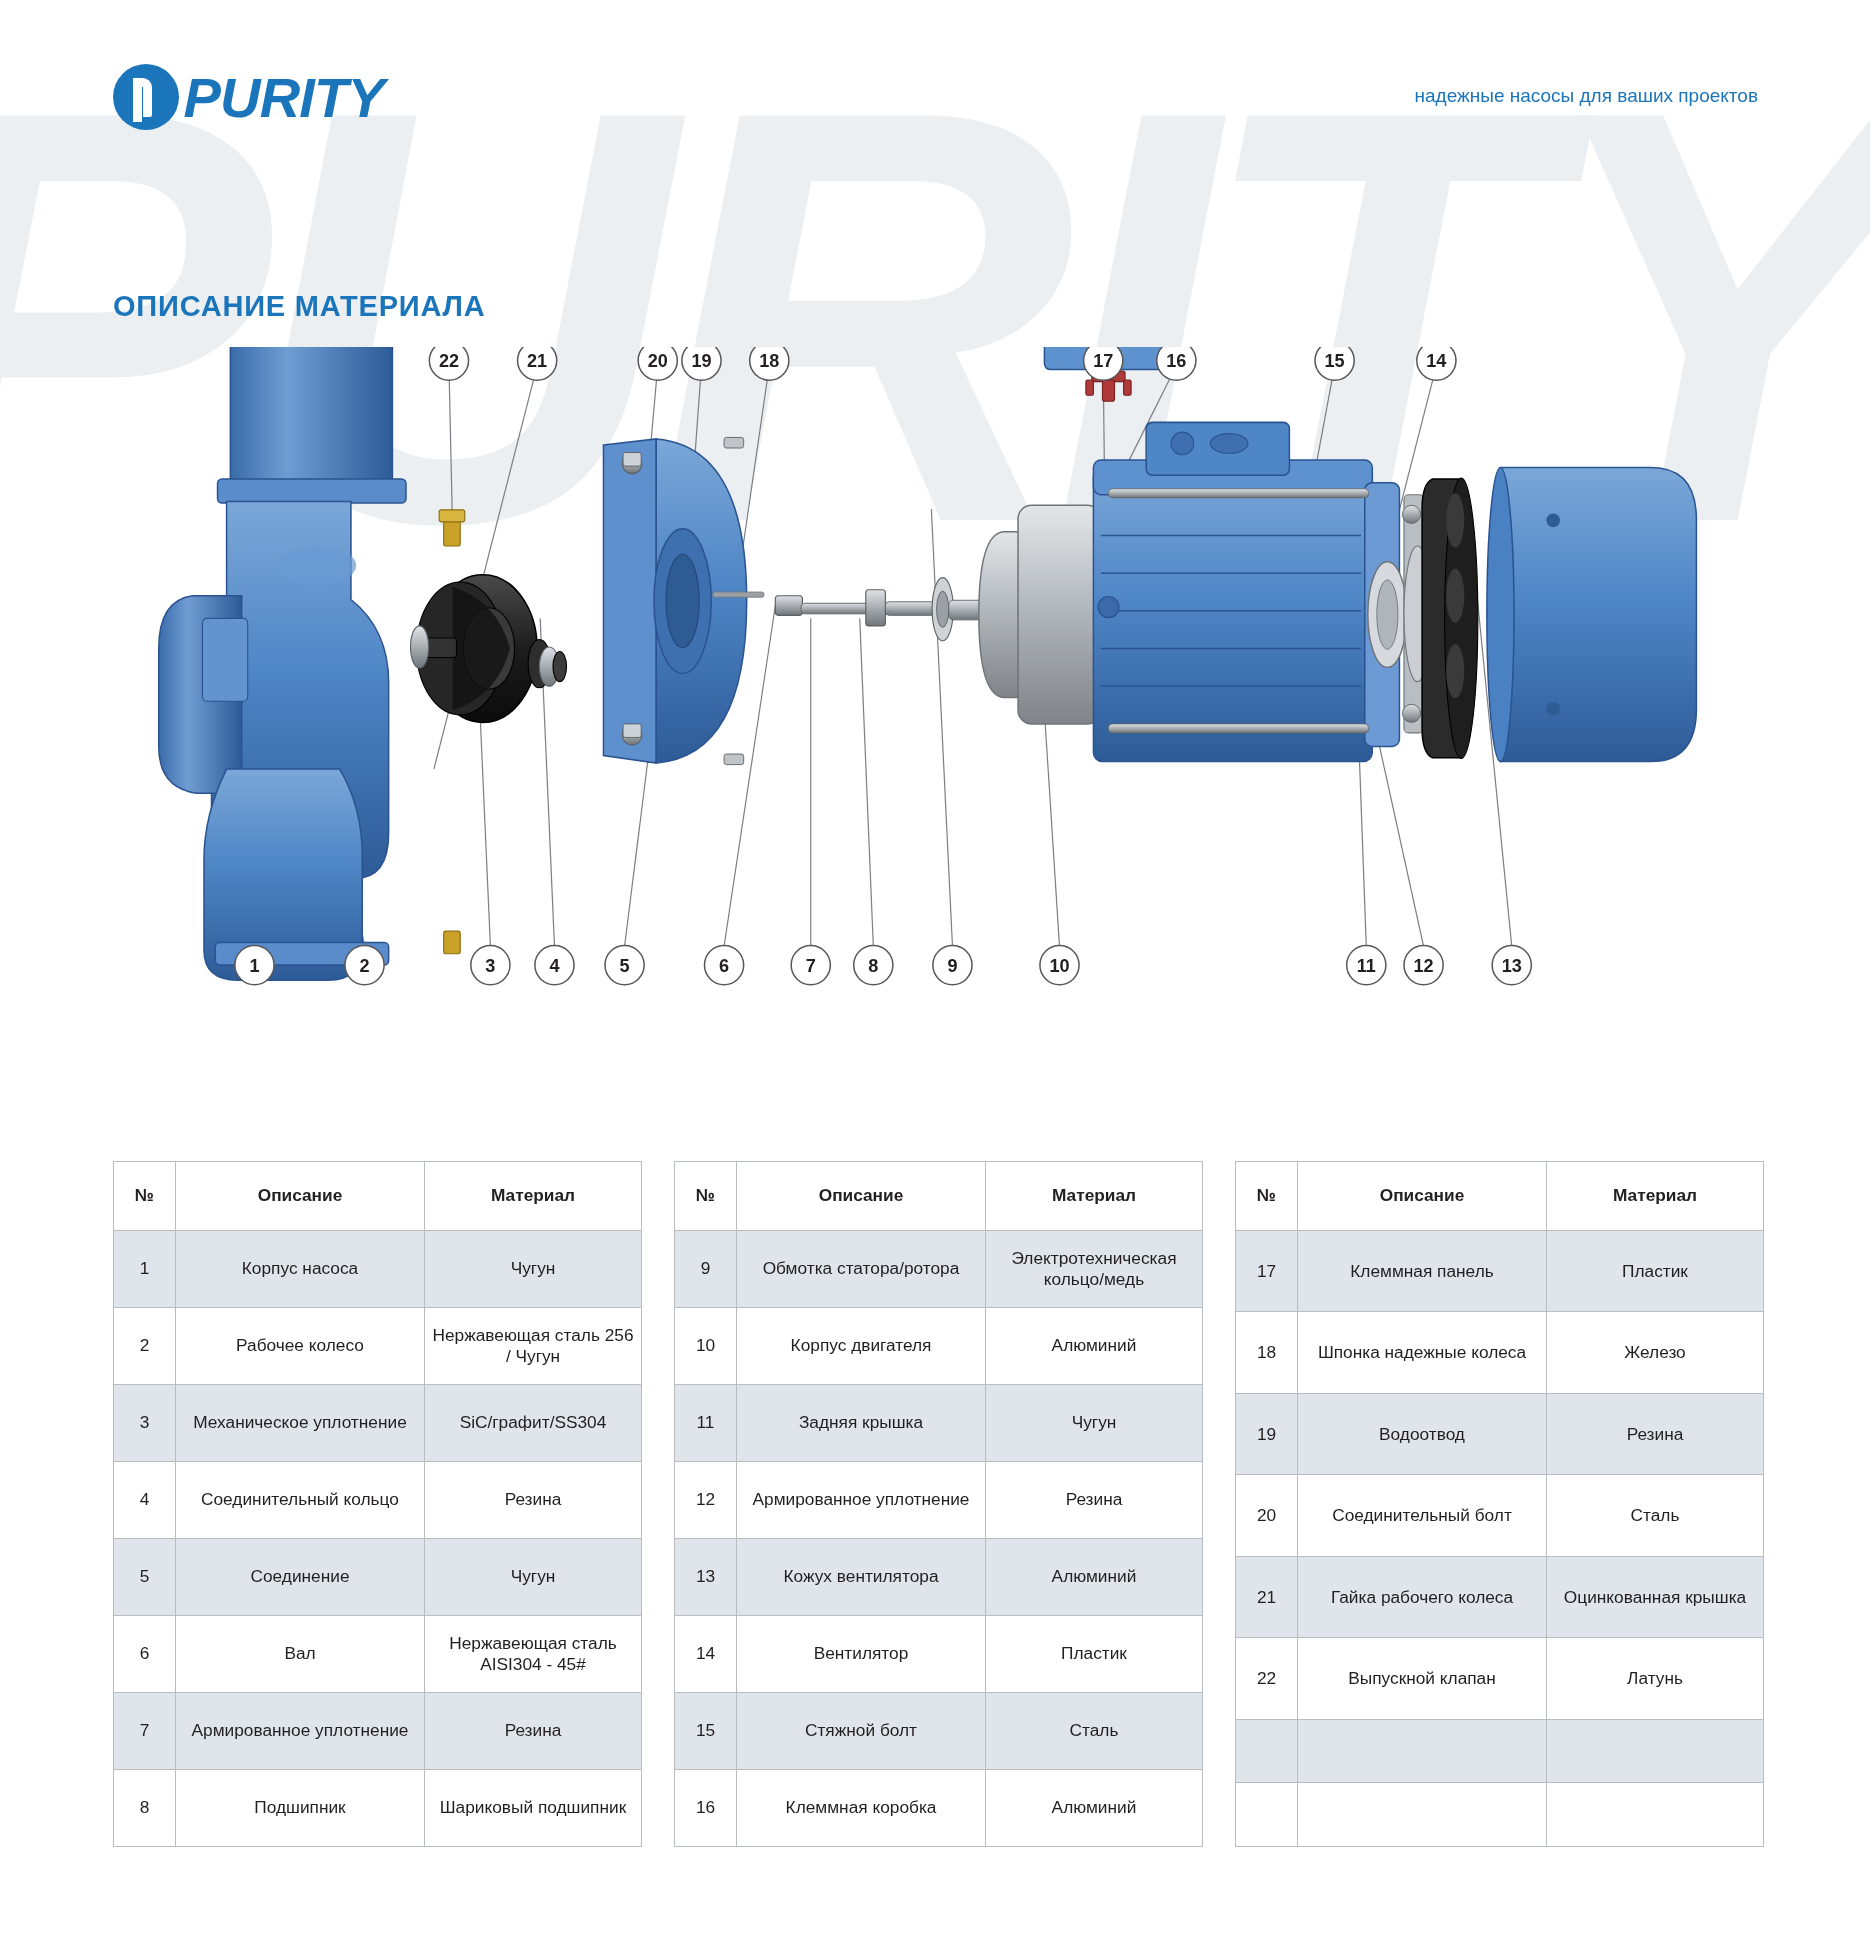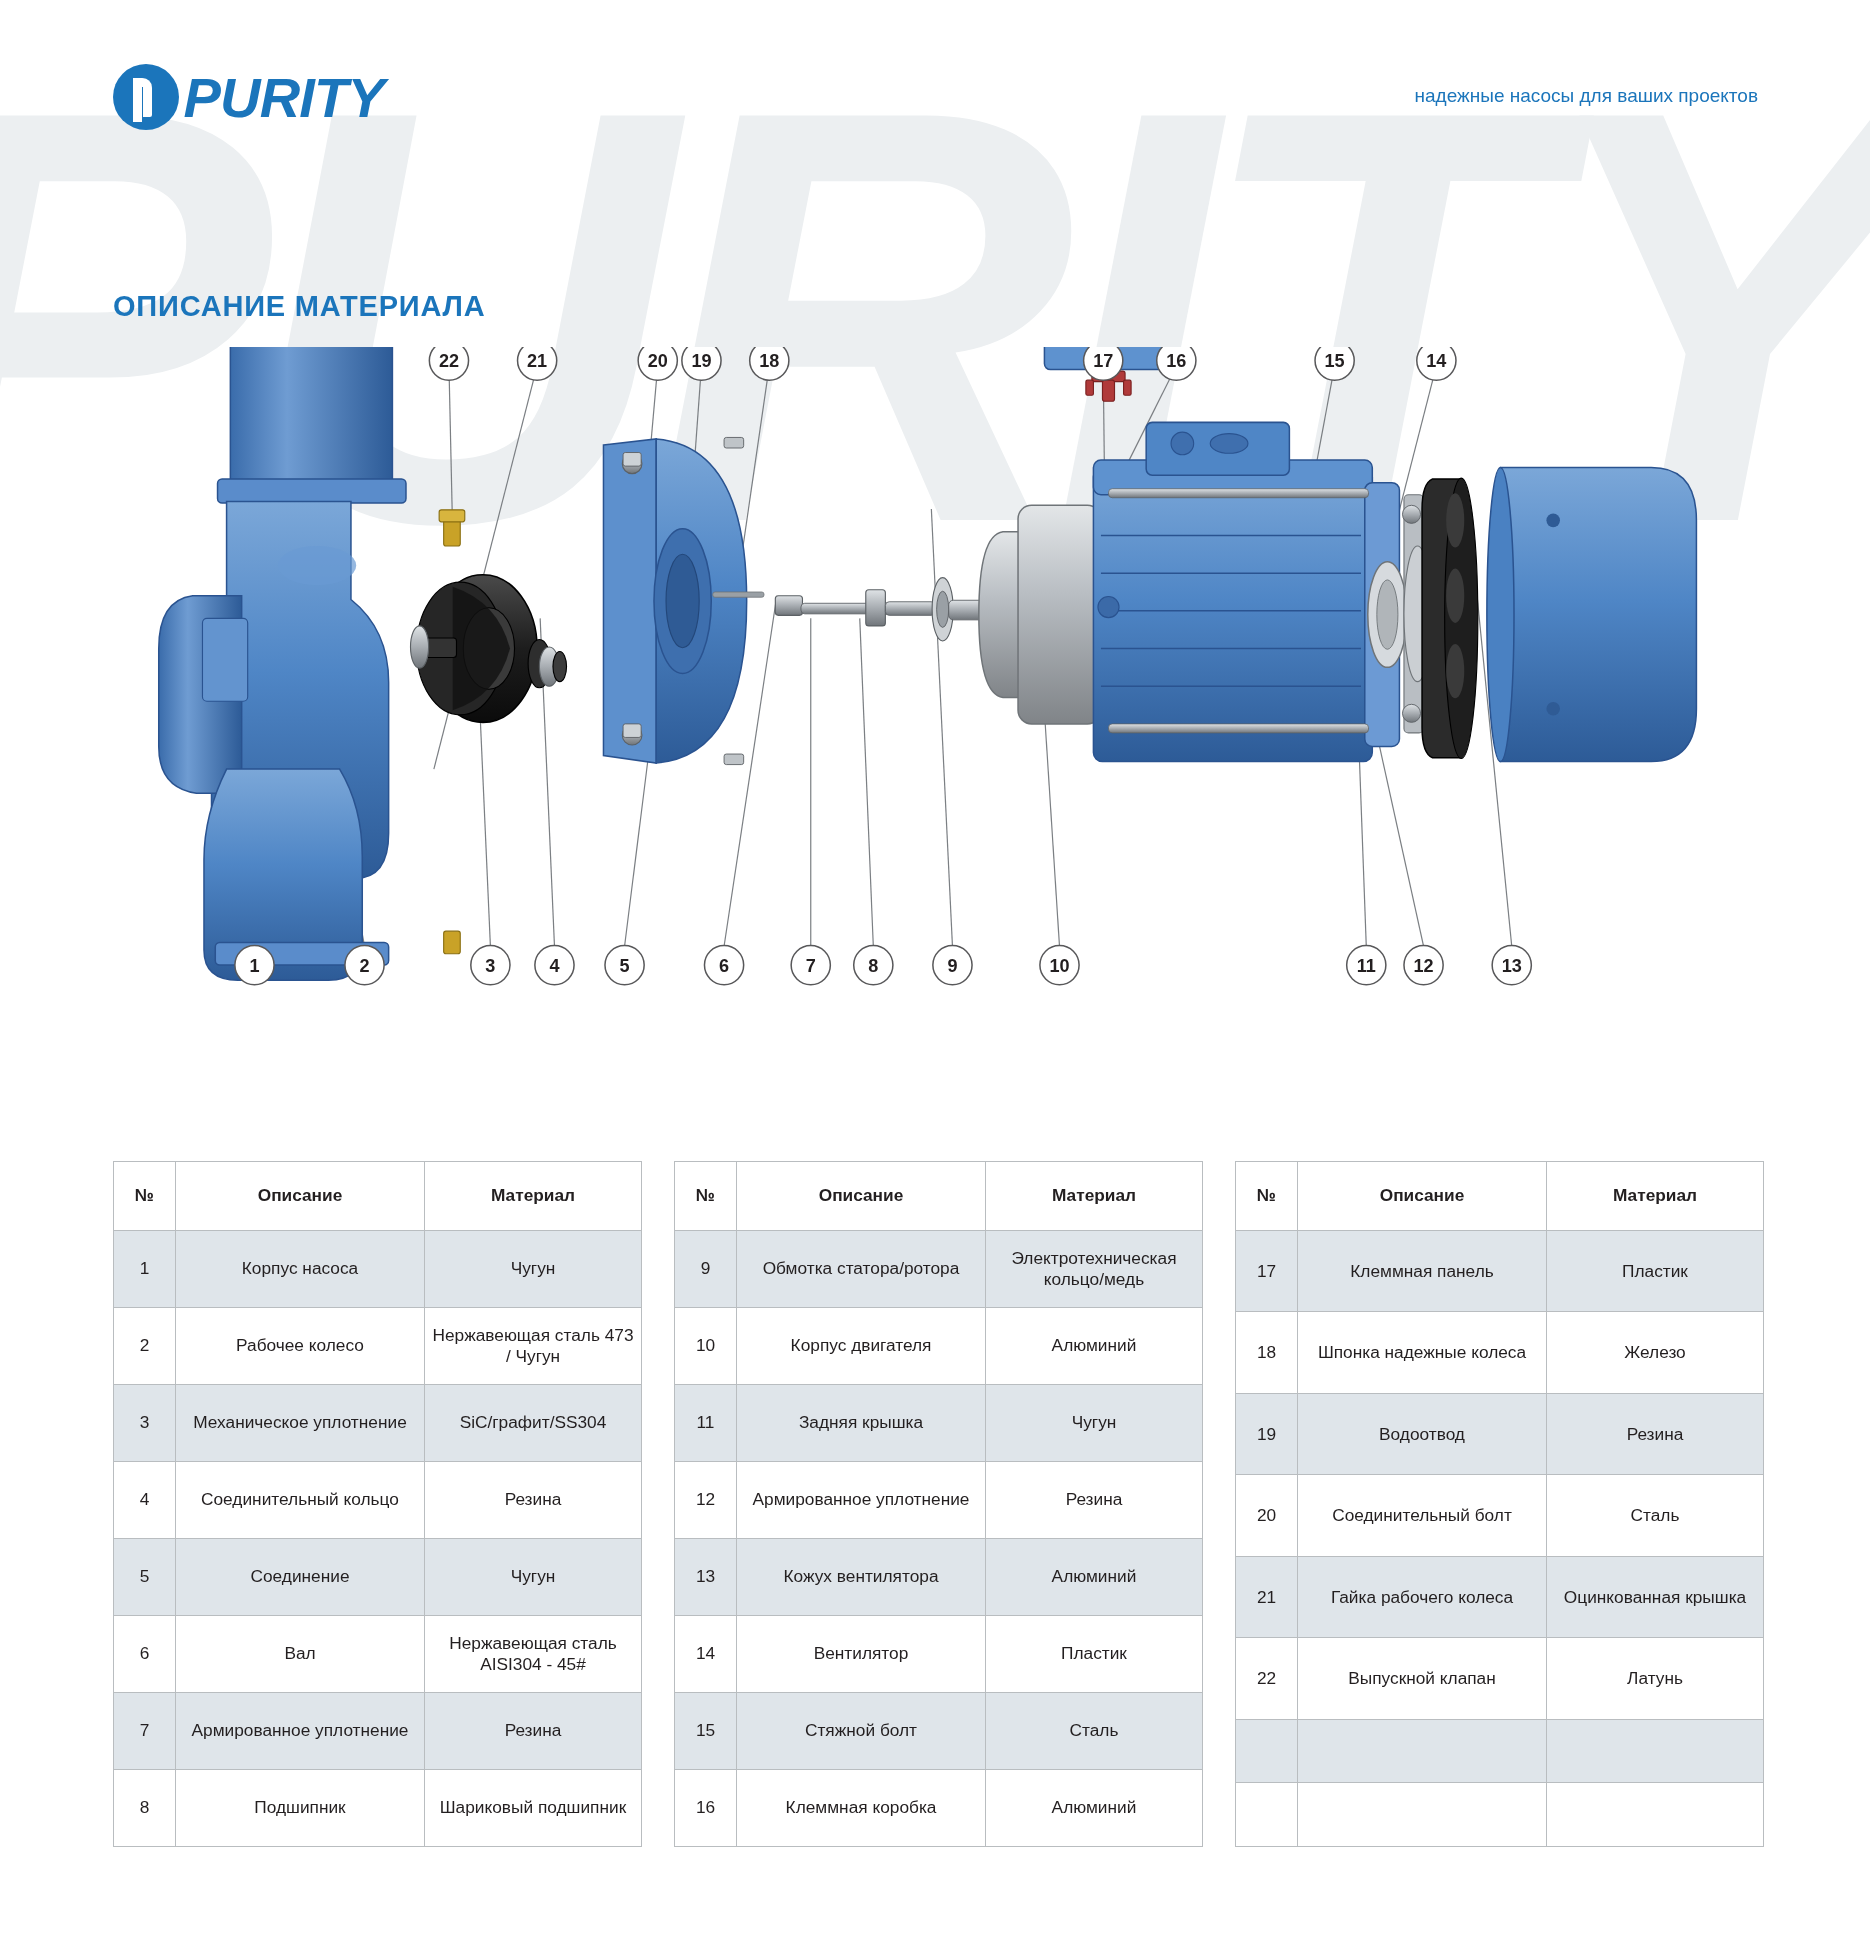--- a/index.html
+++ b/index.html
@@ -411,21 +411,21 @@
     </thead>
     <tbody>
       <tr class="alt">
         <td>1</td>
         <td>Корпус насоса</td>
         <td>Чугун</td>
       </tr>
       <tr>
         <td>2</td>
         <td>Рабочее колесо</td>
-        <td>Нержавеющая сталь 473 / Чугун</td>
+        <td>Нержавеющая сталь 256 / Чугун</td>
       </tr>
       <tr class="alt">
         <td>3</td>
         <td>Механическое уплотнение</td>
         <td>SiC/графит/SS304</td>
       </tr>
       <tr>
         <td>4</td>
         <td>Соединительный кольцо</td>
         <td>Резина</td>

